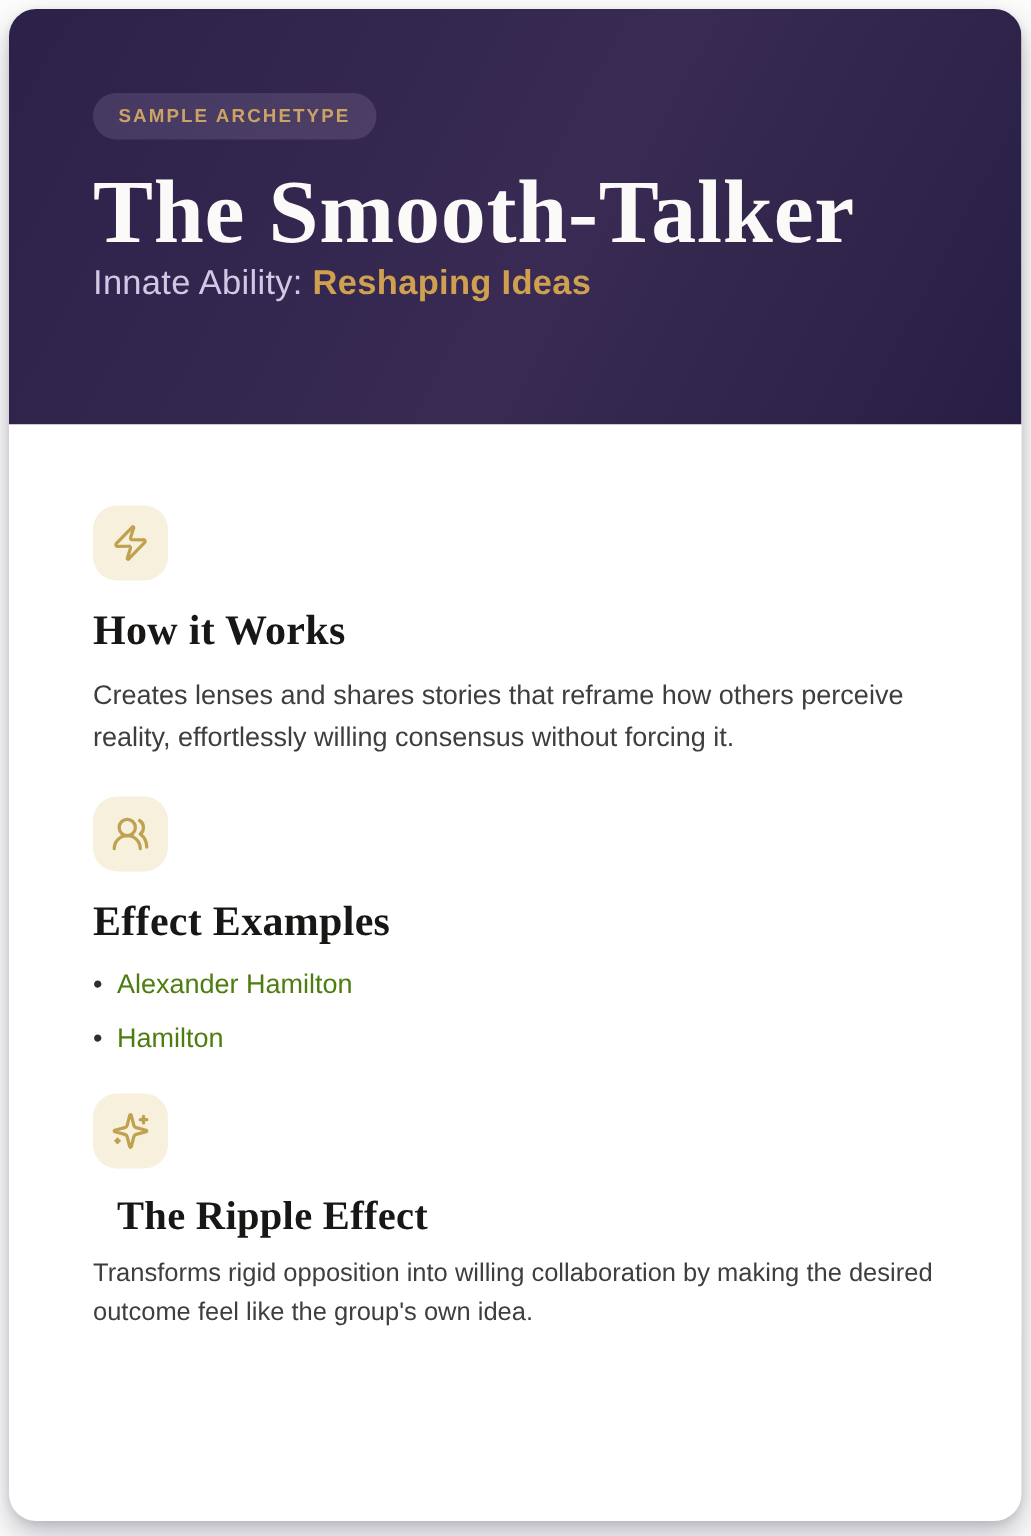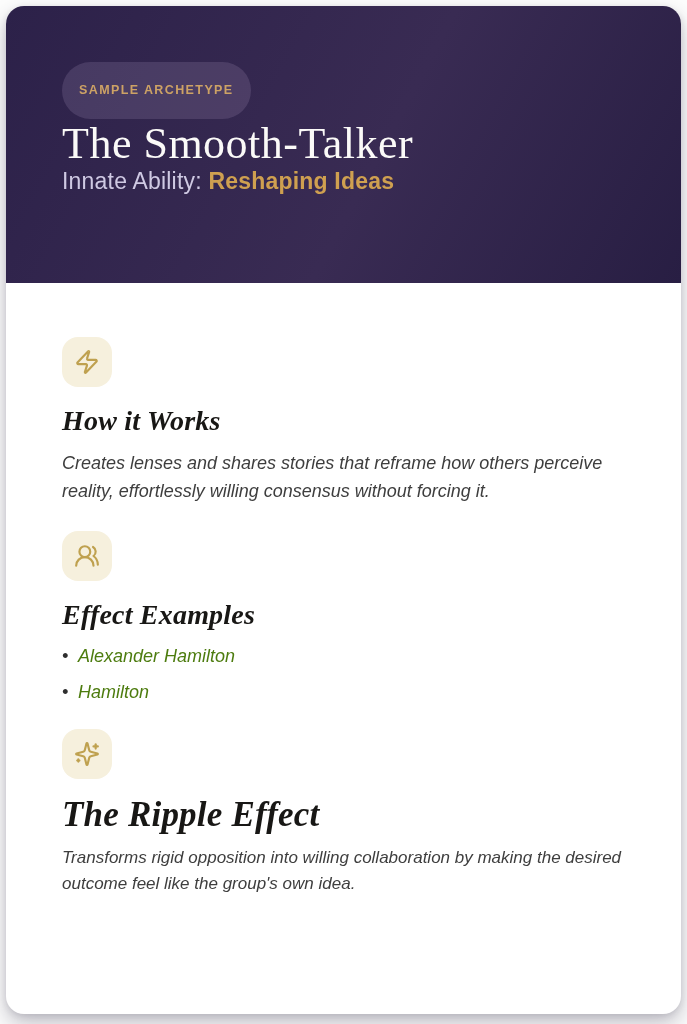--- a/index.html
+++ b/index.html
@@ -31,29 +31,30 @@
     padding: 56px 56px 0 56px;
   }
 
   .badge {
     display: inline-block;
     background: rgba(236, 214, 255, 0.13);
     color: #cda265;
     font-size: 12.5px;
     font-weight: 700;
     letter-spacing: 1.4px;
-    padding: 22px 17px;
+    padding: 9px 17px;
     border-radius: 999px;
     line-height: 1;
   }
 
   .card-title {
+    margin-top: 15px;
     font-family: "Liberation Serif", serif;
-    font-weight: 400;
-    font-size: 44px;
+    font-weight: 700;
+    font-size: 60px;
     line-height: 1.12;
     color: #fbfaf8;
     letter-spacing: 0.5px;
     white-space: nowrap;
   }
 
   .ability {
     font-size: 23px;
     color: #cfc9e3;
     letter-spacing: 0.2px;
@@ -99,21 +100,21 @@
   }
 
   .section-body {
     margin-top: 12px;
     font-size: 18px;
     line-height: 28px;
     color: #3e3e3e;
     max-width: 565px;
   }
 
-  .section { margin-top: 0; font-style: italic; }
+  .section { margin-top: 0; }
   .section + .section { margin-top: 26px; }
 
   .example-list {
     margin-top: 10px;
     list-style: none;
   }
   .example-list li {
     font-size: 18px;
     color: #4d7c0f;
     line-height: 22px;
@@ -121,21 +122,21 @@
     padding-left: 16px;
     position: relative;
   }
   .example-list li::before {
     content: "•";
     position: absolute;
     left: 0;
     color: #2e2e2e;
   }
 
-  .section-ripple .section-heading { font-size: 35px; margin-top: 16px; }
+  .section-ripple .section-heading { font-size: 27px; margin-top: 16px; margin-left: 16px; }
   .section-ripple .section-body { font-size: 17px; line-height: 26px; margin-top: 10px; max-width: 575px; }
 </style>
 </head>
 <body>
 
 <div class="card">
 
   <div class="card-header">
     <span class="badge">SAMPLE ARCHETYPE</span>
     <h1 class="card-title">The Smooth-Talker</h1>

